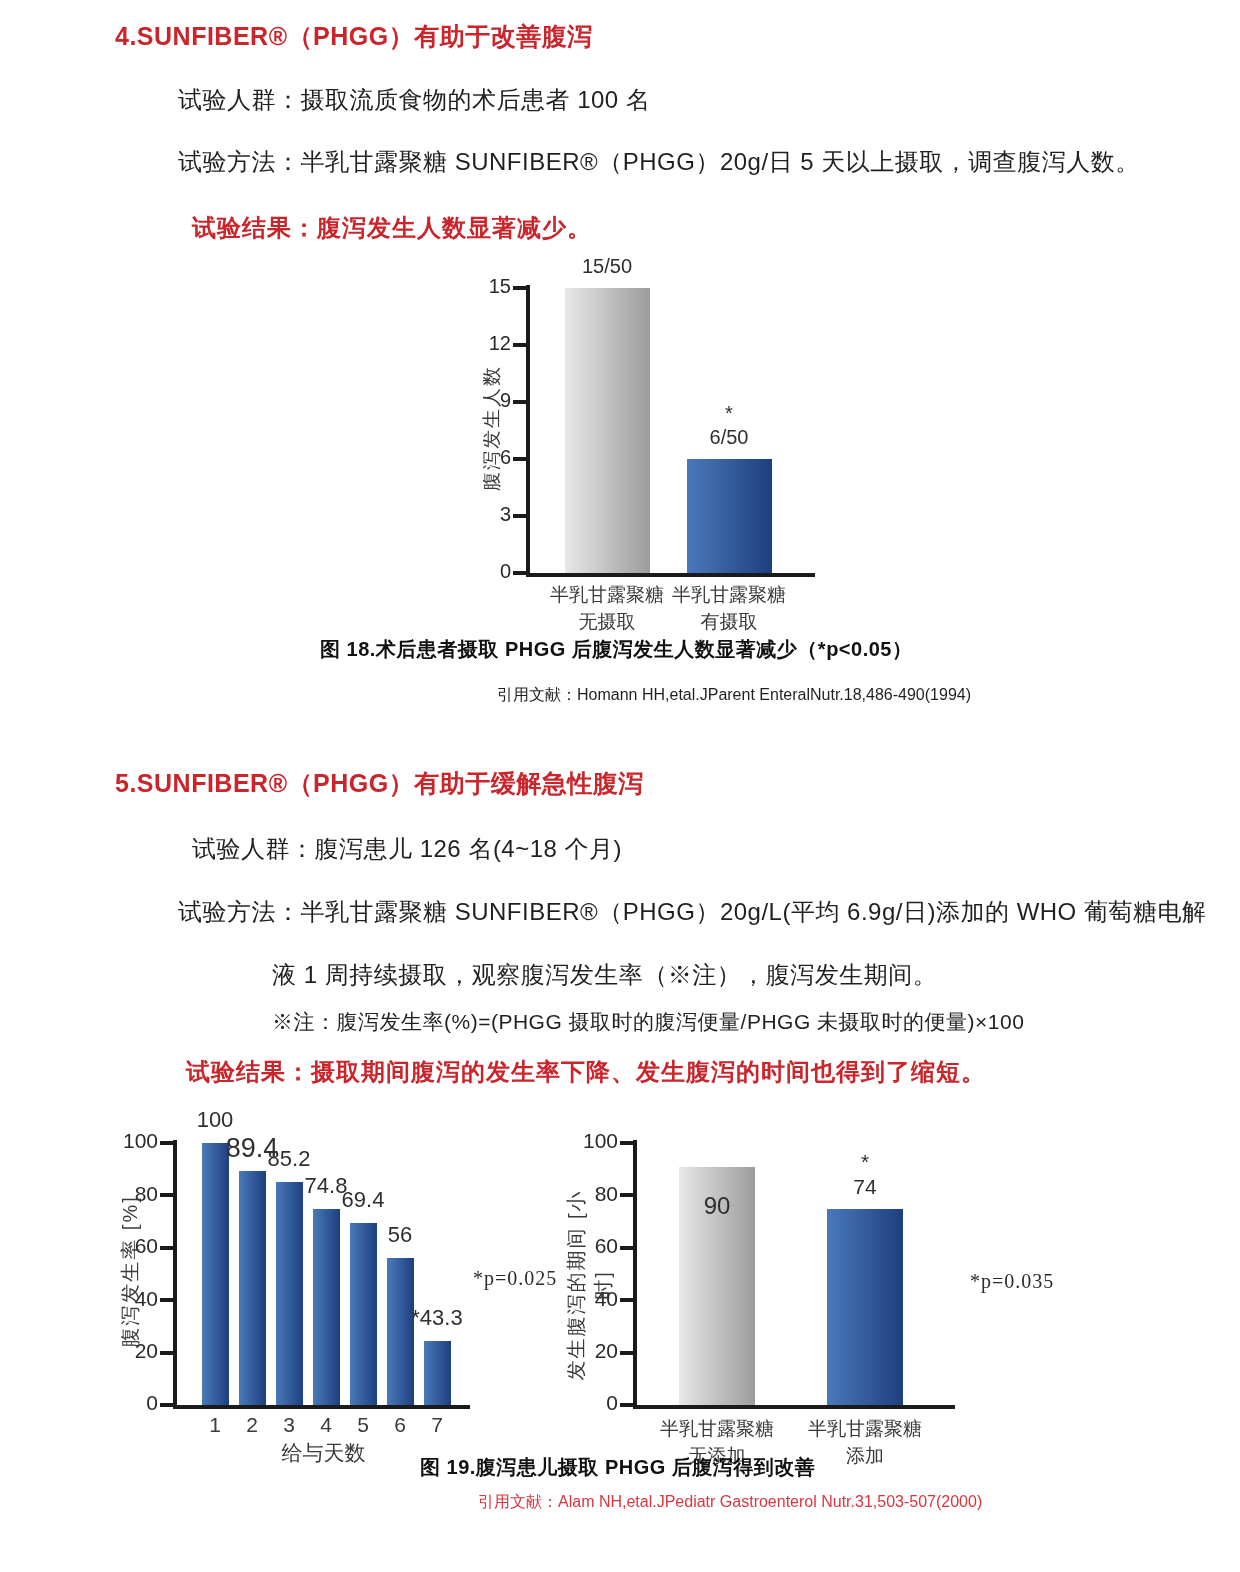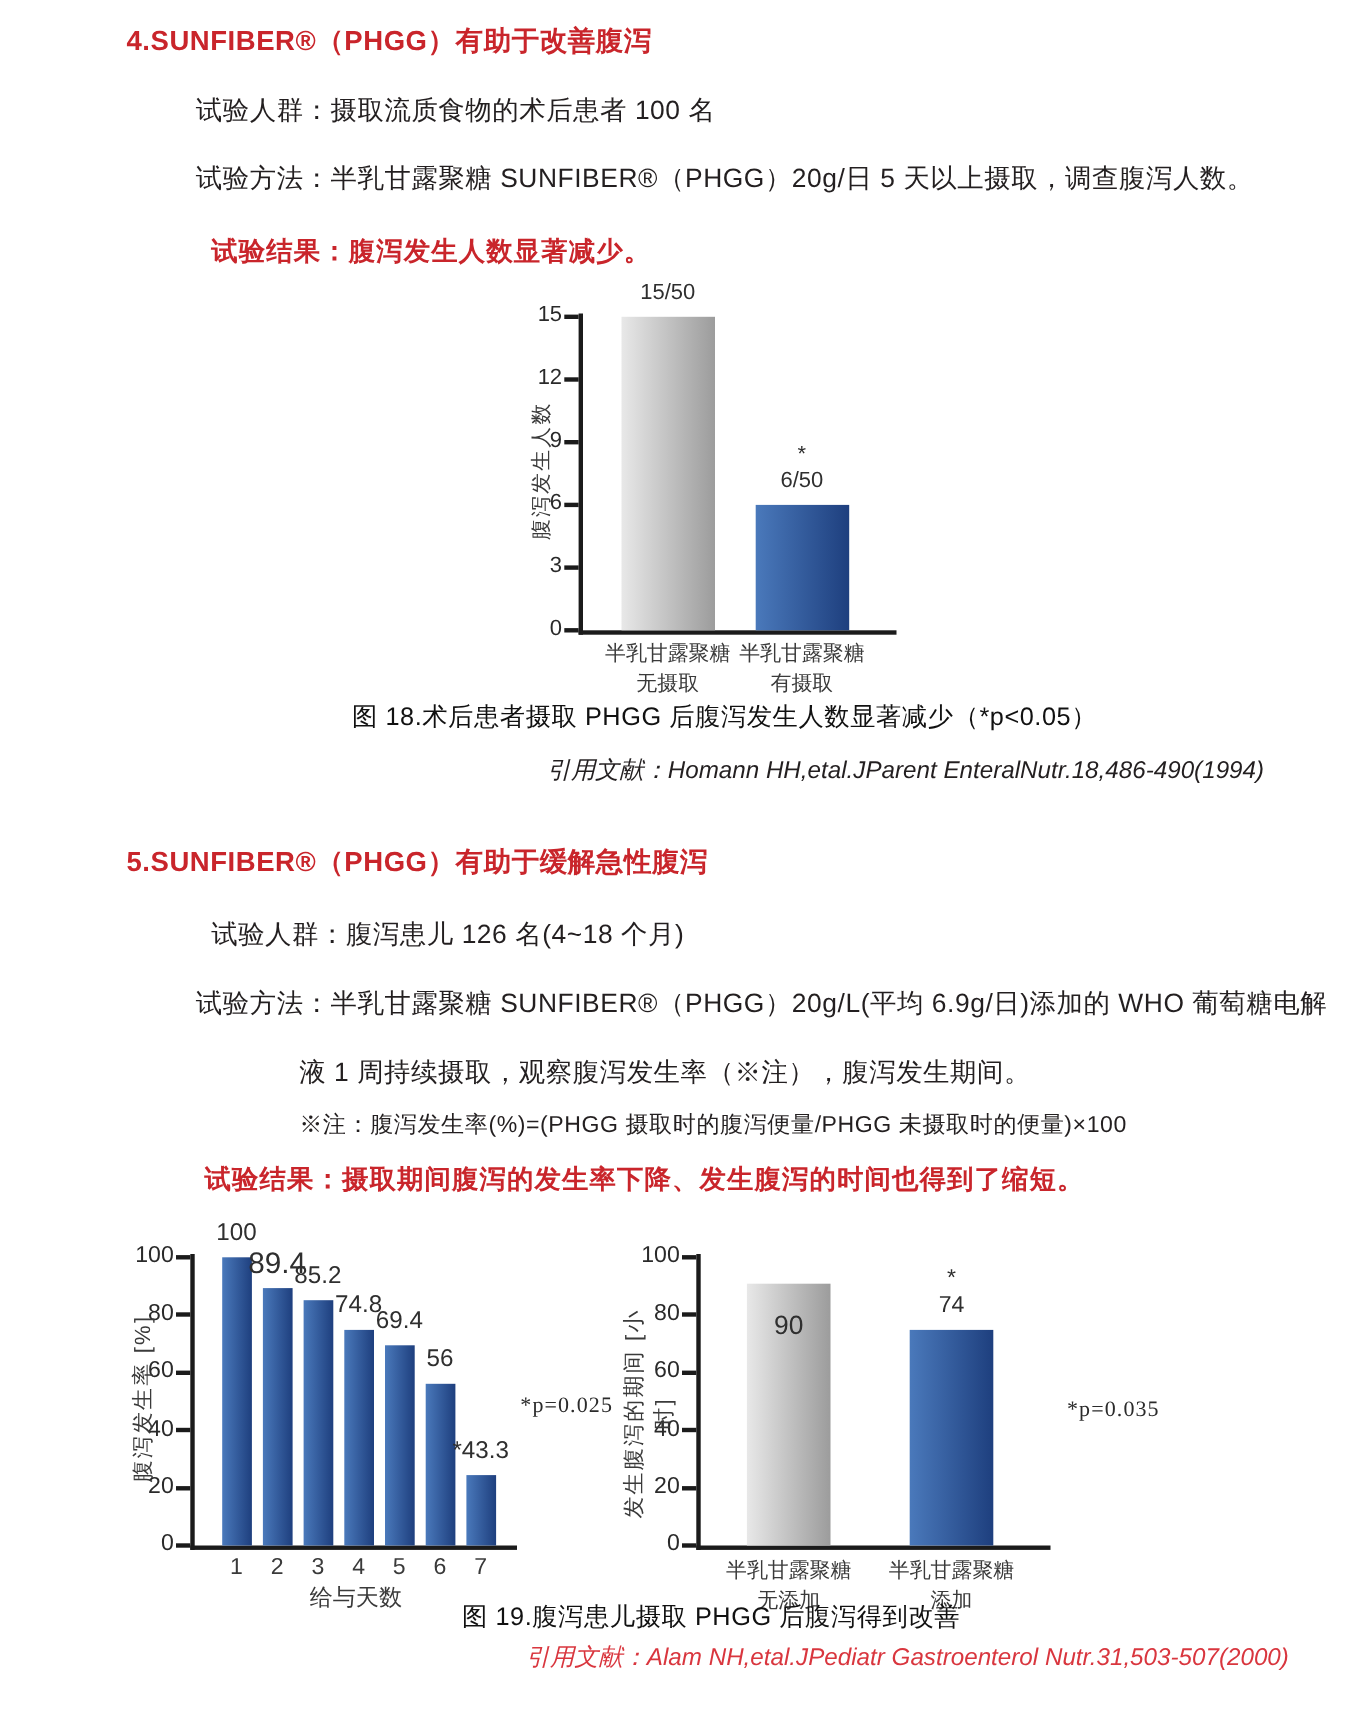--- a/index.html
+++ b/index.html
@@ -10,22 +10,22 @@
   }
   :root{
     --red:#c9252b; --cite-red:#d9363e; --ink:#231f20;
     --gray1:#e8e8e8; --gray2:#9c9c9c; --blue1:#4a79bb; --blue2:#1e3f7e;
   }
   .abs{position:absolute;white-space:nowrap;}
   .red-heading{color:var(--red);font-weight:bold;font-size:25px;letter-spacing:0.5px;}
   .body-text{font-size:24px;color:var(--ink);letter-spacing:0.5px;}
   .red-result{font-size:24px;color:var(--red);font-weight:bold;letter-spacing:1px;margin-left:16px;}
   .note-text{font-size:21px;color:var(--ink);letter-spacing:0.5px;}
-  .caption{font-size:23px;color:#111111;font-weight:normal;letter-spacing:0.5px;}
-  .cite{font-size:22px;font-style:italic;color:var(--ink);letter-spacing:0px;text-align:right;}
+  .caption{font-size:20px;color:#111111;font-weight:bold;letter-spacing:0.5px;}
+  .cite{font-size:16px;color:var(--ink);letter-spacing:0px;text-align:right;}
   .cite-red{color:var(--cite-red);}
   .chart{position:absolute;}
   .axisline{position:absolute;background:#1b1b1b;}
   .bar{position:absolute;}
   .bar-gray{background:linear-gradient(90deg,var(--gray1),var(--gray2));}
   .bar-blue{background:linear-gradient(90deg,var(--blue1),var(--blue2));}
   .ytick-label{position:absolute;text-align:right;color:#2a2a2a;}
   .bar-label{position:absolute;text-align:center;color:#2f2f2f;white-space:pre-line;}
   .cat-label{position:absolute;text-align:center;color:#3a3a3a;white-space:pre-line;line-height:1.4;}
   .ylabel{position:absolute;text-align:center;color:#3a3a3a;transform:rotate(-90deg);letter-spacing:2px;}

